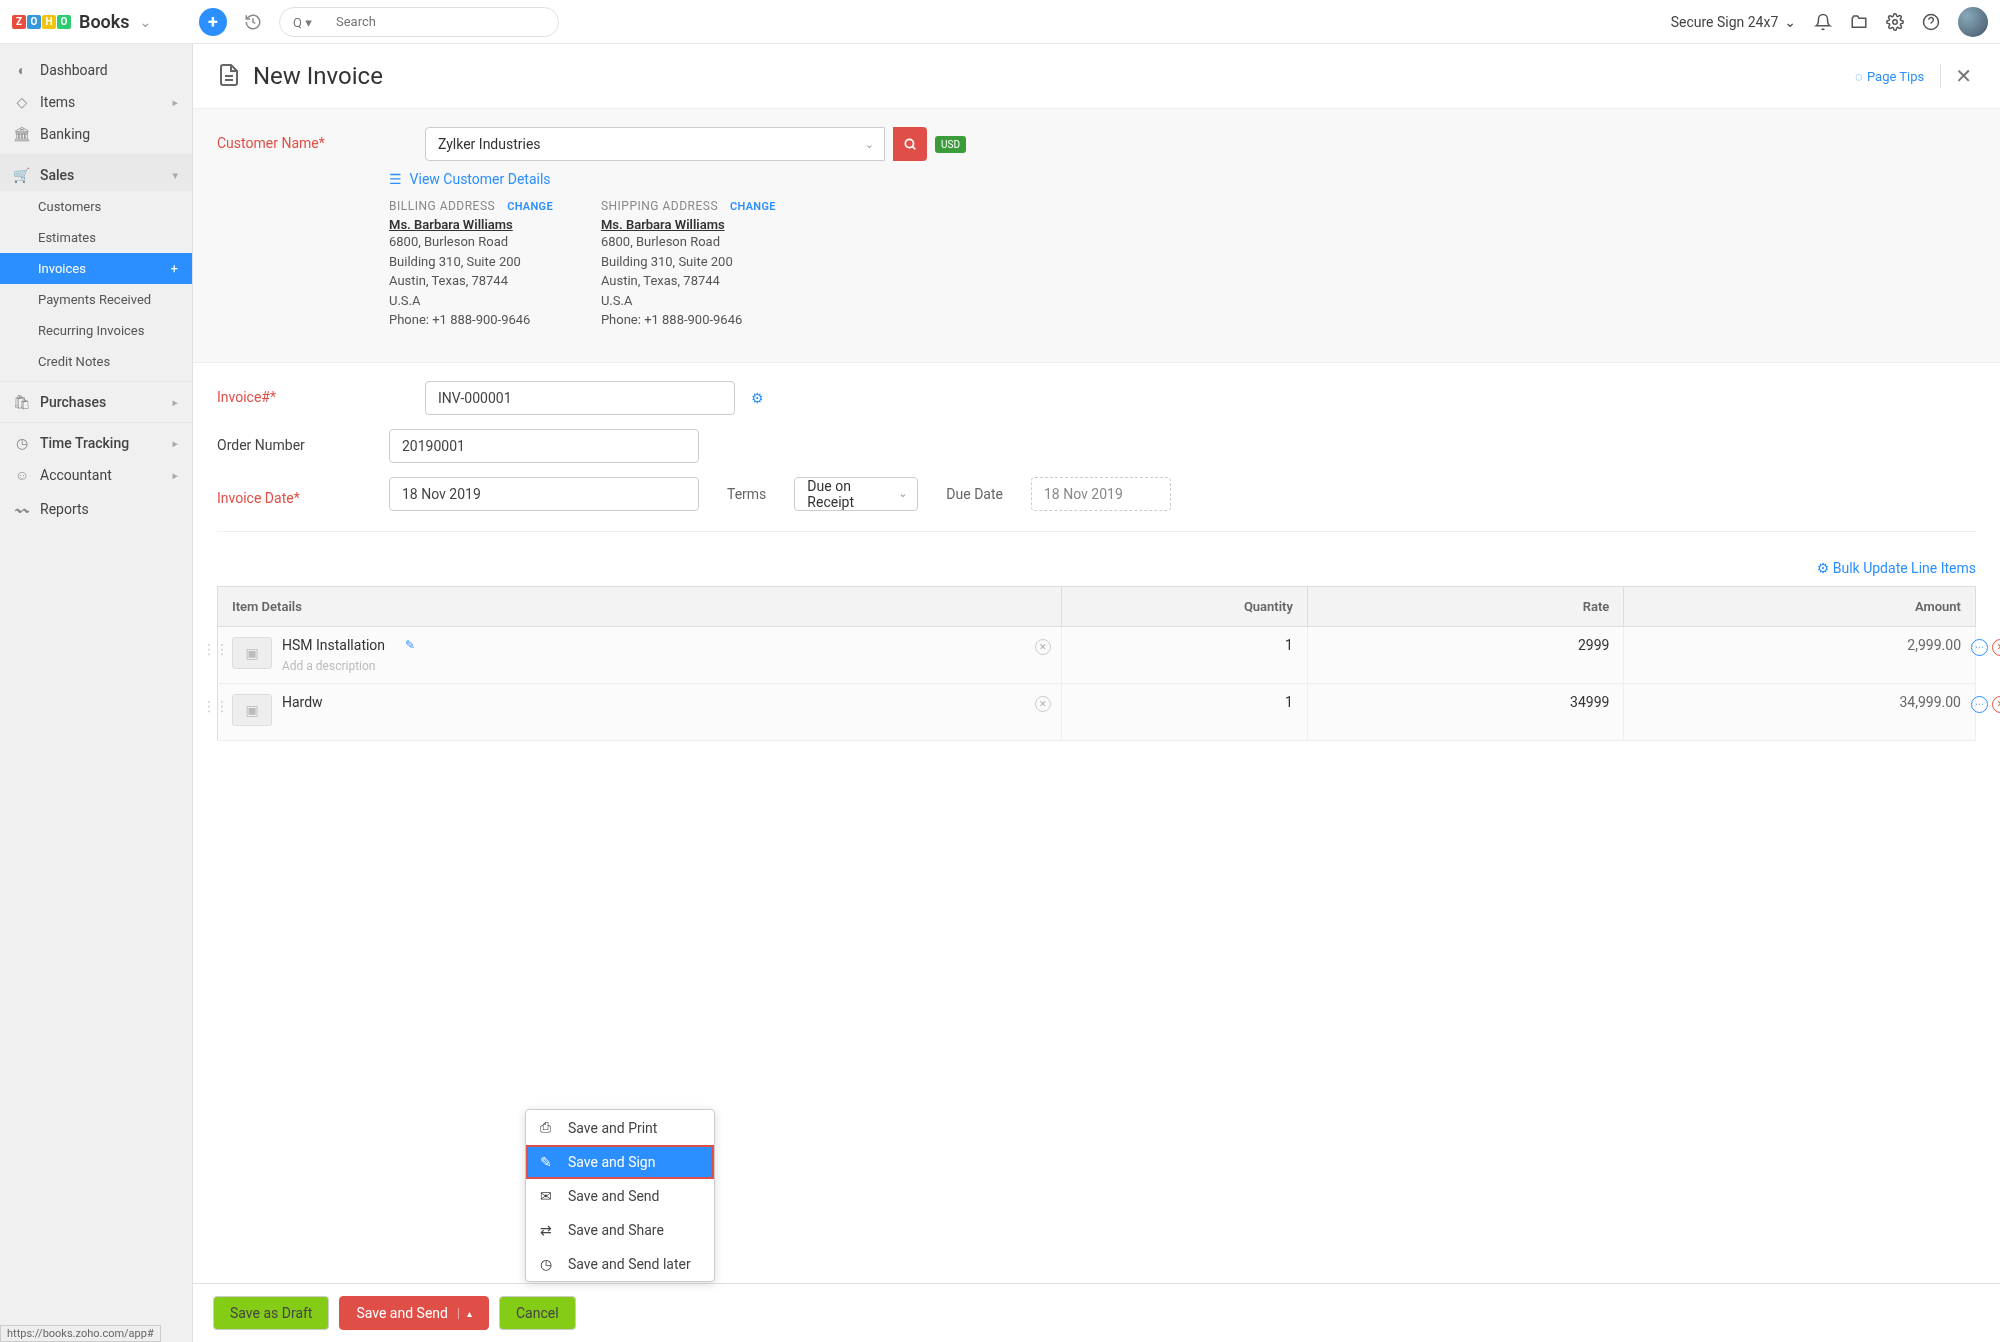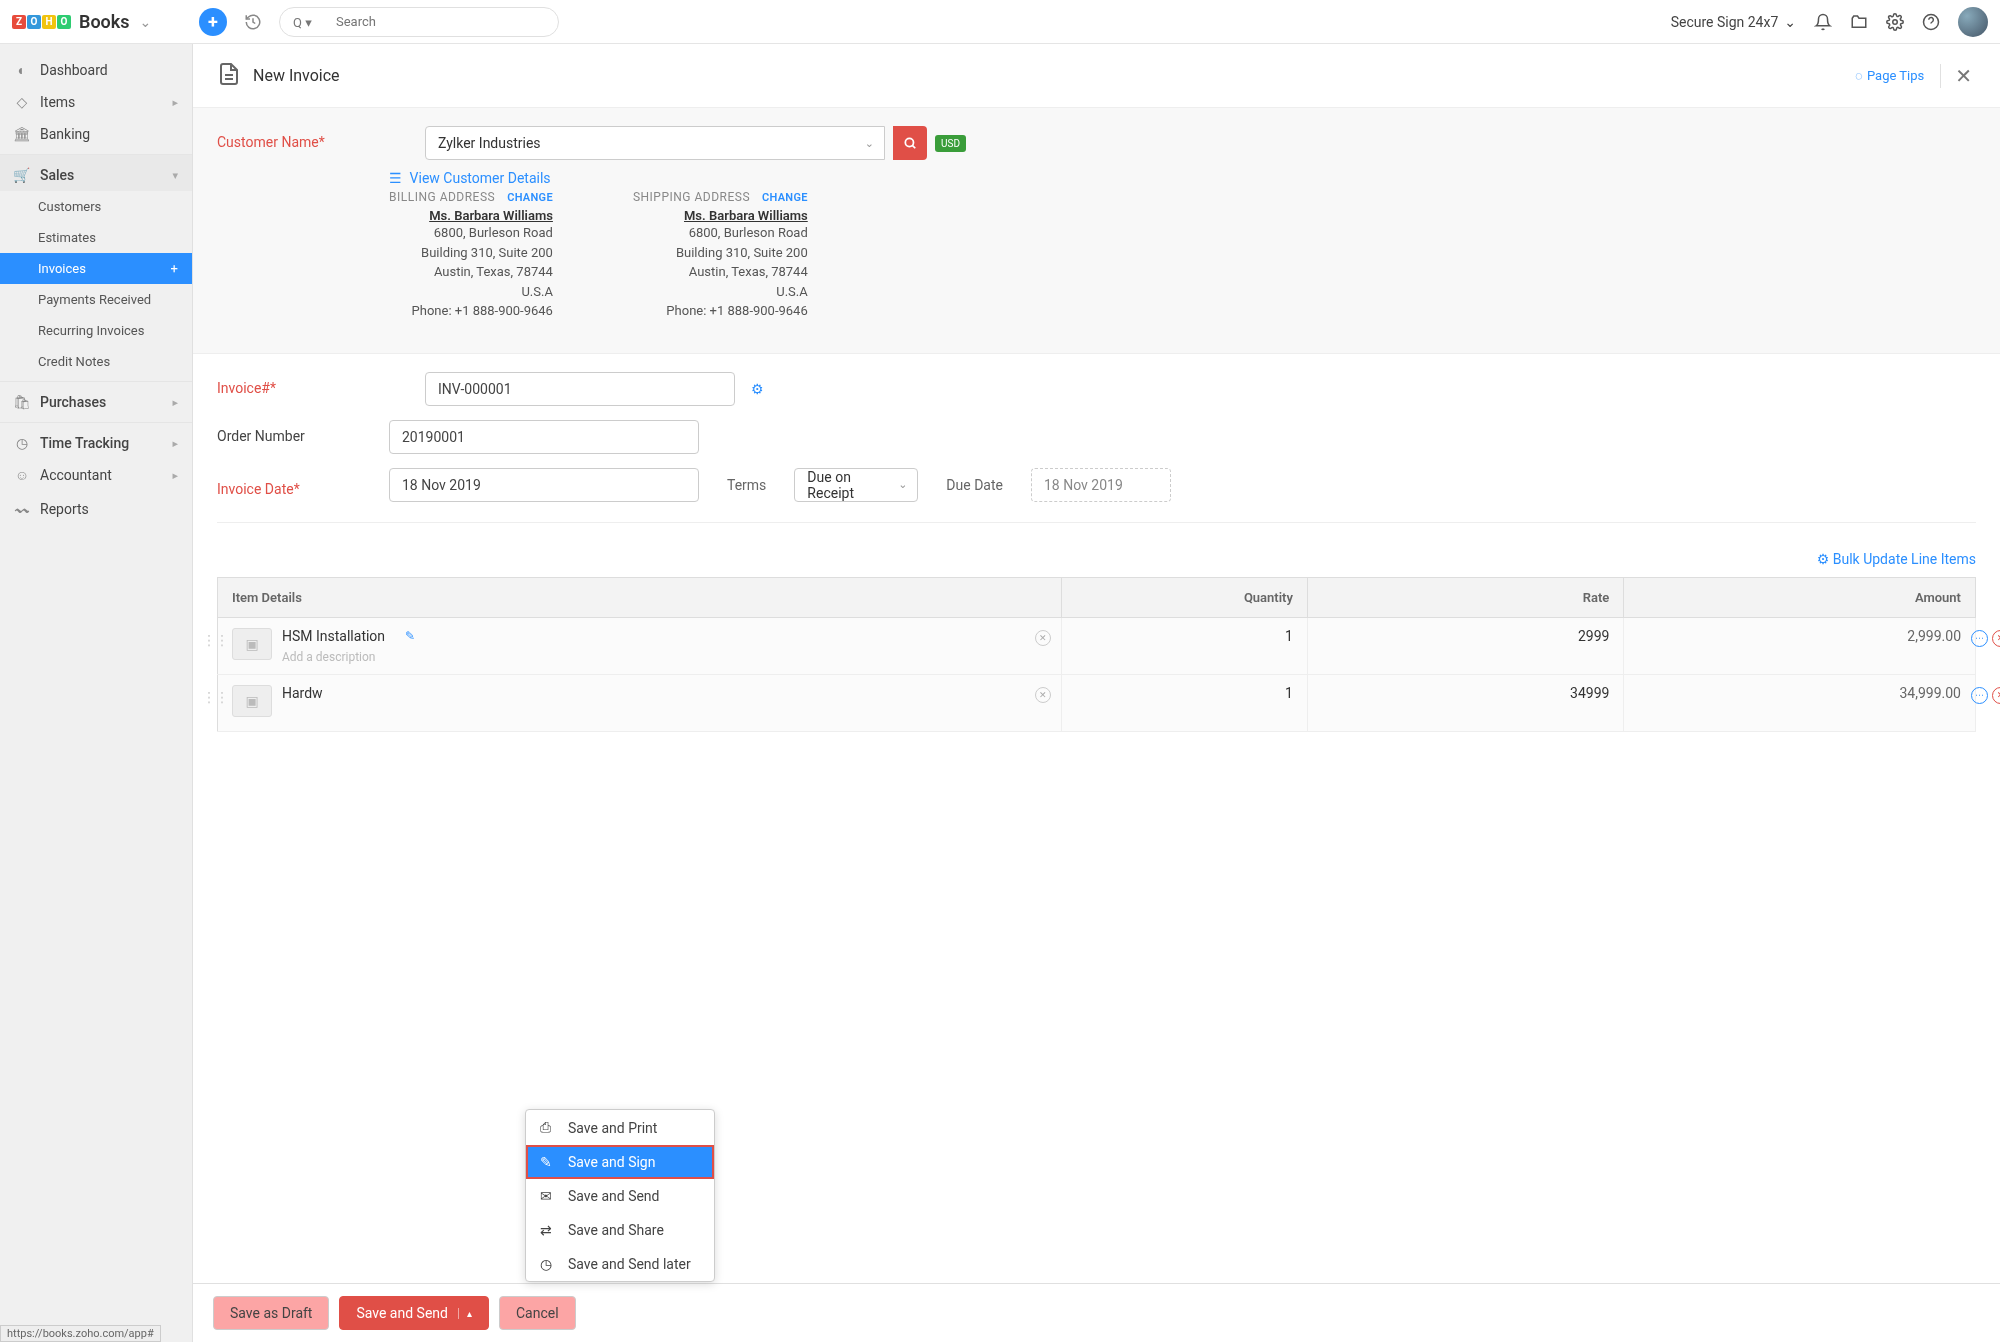--- a/index.html
+++ b/index.html
@@ -32,42 +32,42 @@
 .sb-item.expanded { background: #e9e9e9; }
 .sb-sub { padding-left: 38px; font-size: 13px; color: #555; padding-top: 8px; padding-bottom: 8px; cursor: pointer; }
 .sb-sub.active { background: #2b8fff; color: #fff; display: flex; justify-content: space-between; align-items: flex-end; padding-right: 14px; }
 .sb-chev { margin-left: auto; color: #aaa; font-size: 11px; }
 .sb-ic { width: 16px; display: inline-flex; justify-content: center; color: #888; }
 
 
 .main { flex: 1; background: #fff; overflow-y: auto; position: relative; padding-bottom: 70px; }
 .page-header { display: flex; align-items: center; padding: 18px 24px; }
 .page-header .ph-ic { margin-right: 12px; color: #666; }
-.page-title { font-size: 16px; font-weight: 400; color: #333; }
+.page-title { font-size: 24px; font-weight: 400; color: #333; }
 .ph-right { margin-left: auto; display: flex; align-items: center; gap: 16px; }
 .page-tips { color: #2b8fff; font-size: 13px; display: flex; align-items: center; gap: 4px; cursor: pointer; }
 .close-x { font-size: 20px; color: #777; cursor: pointer; padding: 0 4px; border-left: 1px solid #e0e0e0; padding-left: 14px; }
 
 
 .gray-sec { background: #f8f8f8; padding: 18px 24px; border-top: 1px solid #eee; border-bottom: 1px solid #eee; }
 .white-sec { padding: 18px 24px; }
 .frow { display: flex; align-items: flex-start; margin-bottom: 14px; }
 .flabel { width: 172px; font-size: 14px; color: #444; padding-top: 8px; }
 .flabel.req { color: #e04f47; }
 .fcontrol { flex: 1; }
 .fctrl-row { display: flex; align-items: center; gap: 8px; padding-left: 36px; }
 .dropdown-input { width: 460px; height: 34px; border: 1px solid #ccc; border-radius: 4px 0 0 4px; padding: 0 30px 0 12px; background: #fff; position: relative; display: flex; align-items: center; cursor: pointer; }
 .dropdown-input .chev { position: absolute; right: 10px; color: #999; font-size: 11px; }
 .text-input { height: 34px; border: 1px solid #ccc; border-radius: 4px; padding: 0 12px; font-size: 14px; color: #444; outline: none; }
 .text-input.dashed { border-style: dashed; color: #888; }
 .red-btn { width: 34px; height: 34px; background: #e04f47; color: #fff; display: flex; align-items: center; justify-content: center; border-radius: 0 4px 4px 0; cursor: pointer; }
 .usd-badge { background: #3a9d3a; color: #fff; font-size: 10px; font-weight: normal; padding: 3px 6px; border-radius: 3px; }
 .link { color: #2b8fff; cursor: pointer; font-size: 14px; }
 .link-sm { color: #2b8fff; font-size: 11px; font-weight: 600; cursor: pointer; letter-spacing: 0.3px; }
-.addr-block { margin-top: 4px; display: flex; gap: 80px; text-align: right; }
+.addr-block { margin-top: 12px; display: flex; gap: 48px; }
 .addr-col { max-width: 280px; }
 .addr-head { font-size: 12px; letter-spacing: 0.5px; color: #888; margin-bottom: 4px; display: flex; align-items: center; gap: 12px; }
 .addr-name { font-weight: 600; color: #333; font-size: 13px; text-decoration: underline; }
 .addr-line { font-size: 13px; color: #555; line-height: 1.5; }
 .gear-inline { color: #2b8fff; cursor: pointer; margin-left: 8px; }
 
 .date-row { display: flex; align-items: center; gap: 28px; }
 .date-row .flabel-inline { font-size: 14px; color: #666; }
 
 .bulk-link { text-align: right; padding: 10px 24px; }
@@ -85,21 +85,21 @@
 .item-name { color: #333; display: flex; align-items: center; gap: 20px; }
 .add-desc { color: #bbb; font-size: 12px; margin-top: 6px; }
 .del-x { position: absolute; right: 10px; top: 12px; width: 16px; height: 16px; border: 1px solid #ccc; border-radius: 50%; display: flex; align-items: center; justify-content: center; font-size: 9px; color: #aaa; cursor: pointer; }
 .ra-ic { width: 17px; height: 17px; border: 1px solid; border-radius: 50%; display: inline-flex; align-items: center; justify-content: center; font-size: 9px; cursor: pointer; }
 .ra-more { color: #2b8fff; border-color: #2b8fff; }
 .ra-del { color: #e04f47; border-color: #e04f47; }
 .drag-handle { position: absolute; left: -16px; top: 14px; color: #ccc; cursor: move; font-size: 14px; letter-spacing: -1px; }
 
 
 .footer-bar { position: fixed; bottom: 0; left: 193px; right: 0; background: #fff; border-top: 1px solid #e0e0e0; padding: 12px 20px; display: flex; gap: 10px; align-items: center; z-index: 5; }
-.btn { padding: 8px 16px; border-radius: 4px; font-size: 14px; cursor: pointer; border: 1px solid #ccc; background: #fca5a5; color: #444; }
+.btn { padding: 8px 16px; border-radius: 4px; font-size: 14px; cursor: pointer; border: 1px solid #ccc; background: #84cc16; color: #444; }
 .btn.primary { background: #e04f47; color: #fff; border-color: #e04f47; display: flex; align-items: center; gap: 10px; }
 .btn.primary .sep { border-left: 1px solid rgba(255,255,255,0.5); padding-left: 8px; font-size: 10px; }
 
 
 .save-menu { position: fixed; bottom: 60px; left: 525px; width: 190px; background: #fff; border: 1px solid #ccc; border-radius: 4px; box-shadow: 0 2px 10px rgba(0,0,0,0.15); z-index: 20; }
 .sm-item { padding: 9px 14px; font-size: 14px; color: #444; display: flex; align-items: center; gap: 12px; cursor: pointer; }
 .sm-item.hl { background: #2b8fff; color: #fff; outline: 2px solid #e04f47; outline-offset: -2px; }
 .sm-ic { width: 16px; display: inline-flex; color: inherit; }
 
 .status-bar { position: fixed; bottom: 0; left: 0; background: #eee; font-size: 11px; color: #666; padding: 1px 6px; z-index: 30; border: 1px solid #ccc; }

